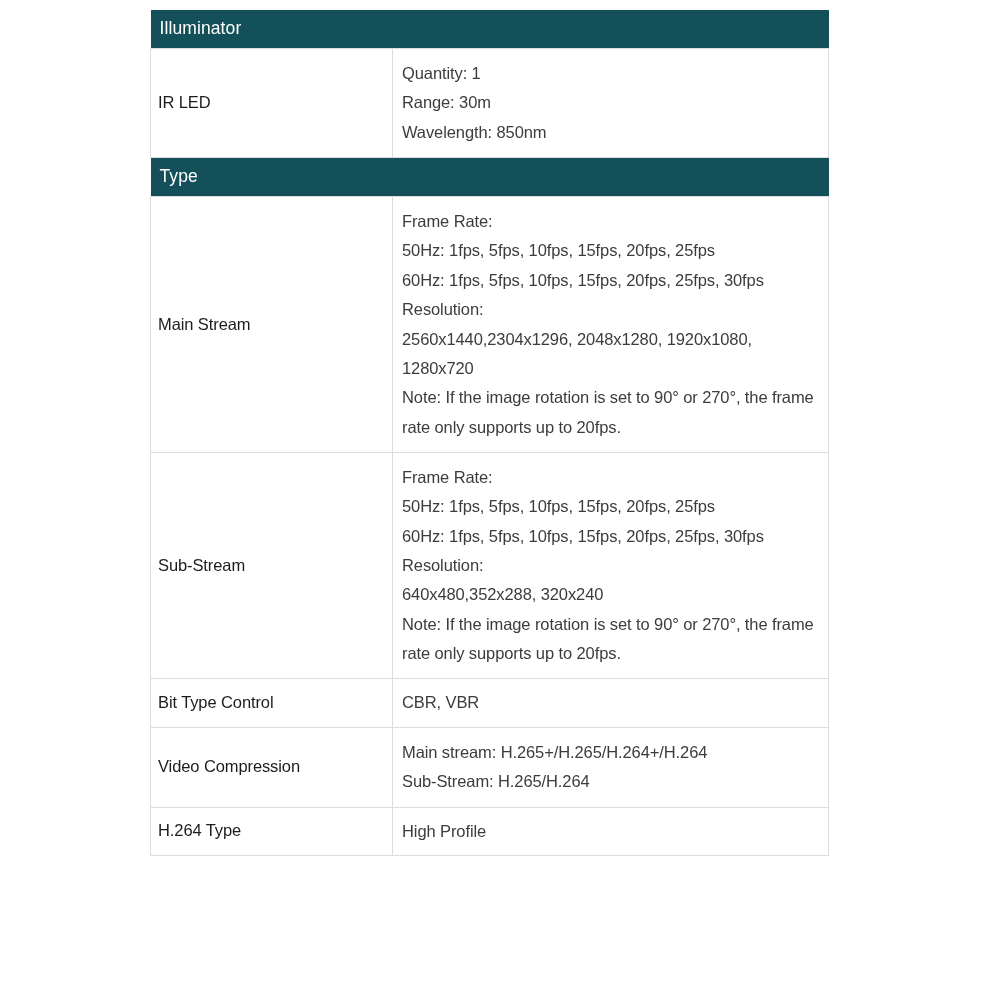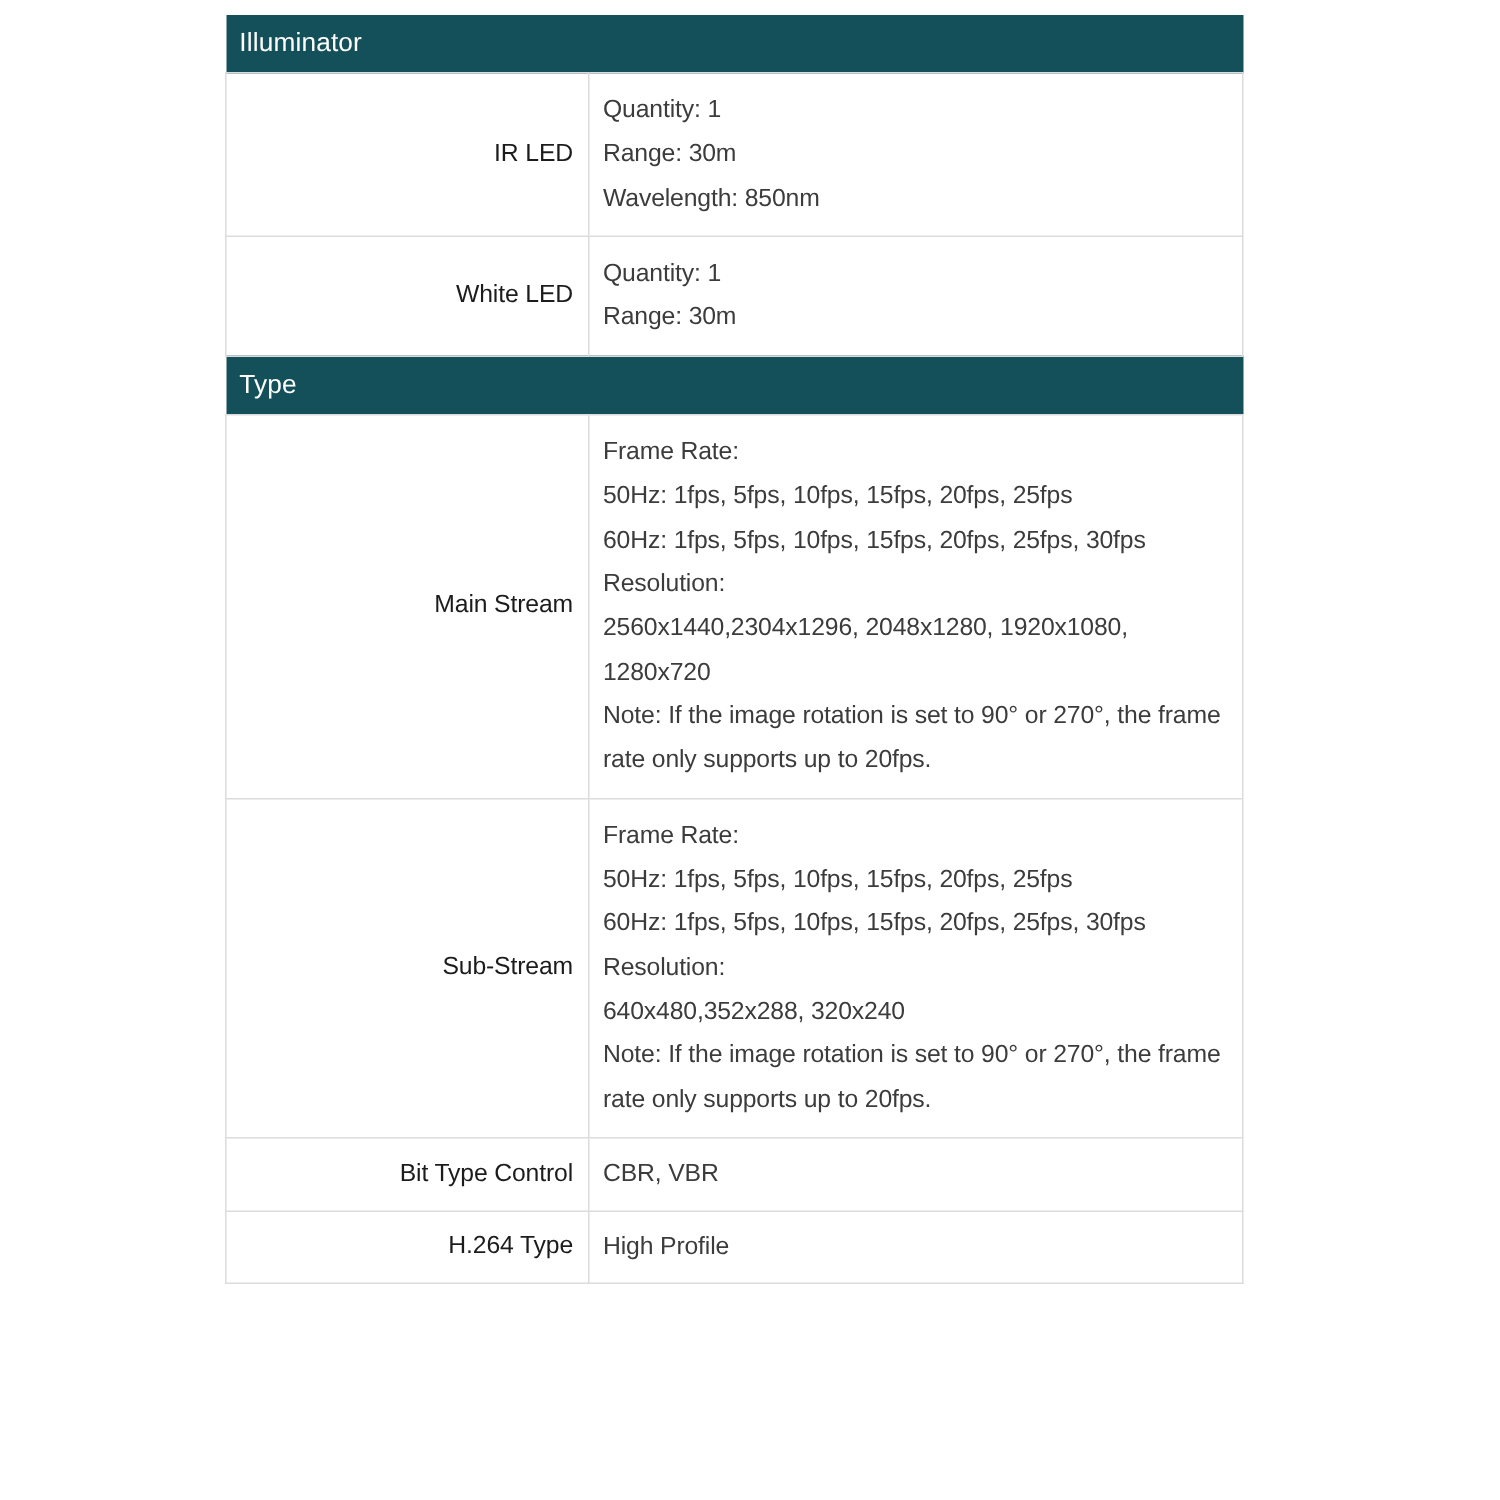--- a/index.html
+++ b/index.html
@@ -46,21 +46,20 @@
   }
 
   .spec-table td.label {
     border: 1px solid #dcdcdc;
     color: #1c1c1c;
     font-size: 16.5px;
     padding: 9px 10px 9px 7px;
     vertical-align: middle;
     line-height: 1.45;
     letter-spacing: -0.1px;
-    text-align: right;
   }
 
   .spec-table td.value {
     border: 1px solid #dcdcdc;
     color: #3c3c3c;
     font-size: 16.5px;
     padding: 9px 8px 9px 9px;
     vertical-align: middle;
     line-height: 1.78;
     letter-spacing: -0.1px;
@@ -99,27 +98,20 @@
 
       <tr class="tall">
         <td class="label">IR LED</td>
         <td class="value">
           <span class="line">Quantity: 1</span>
           <span class="line">Range: 30m</span>
           <span class="line">Wavelength: 850nm</span>
         </td>
       </tr>
 
-      <tr class="tall">
-        <td class="label">White LED</td>
-        <td class="value">
-          <span class="line">Quantity: 1</span>
-          <span class="line">Range: 30m</span>
-        </td>
-      </tr>
 
 
       <tr class="section-row">
         <td colspan="2">Type</td>
       </tr>
 
 
       <tr class="tall">
         <td class="label">Main Stream</td>
         <td class="value">
@@ -144,20 +136,27 @@
         </td>
       </tr>
 
       <tr>
         <td class="label">Bit Type Control</td>
         <td class="value">
           <span class="line">CBR, VBR</span>
         </td>
       </tr>
 
+      <tr class="tall">
+        <td class="label">Video Compression</td>
+        <td class="value">
+          <span class="line">Main stream: H.265+/H.265/H.264+/H.264</span>
+          <span class="line">Sub-Stream: H.265/H.264</span>
+        </td>
+      </tr>
 
       <tr>
         <td class="label">H.264 Type</td>
         <td class="value">
           <span class="line">High Profile</span>
         </td>
       </tr>
 
     </tbody>
   </table>

